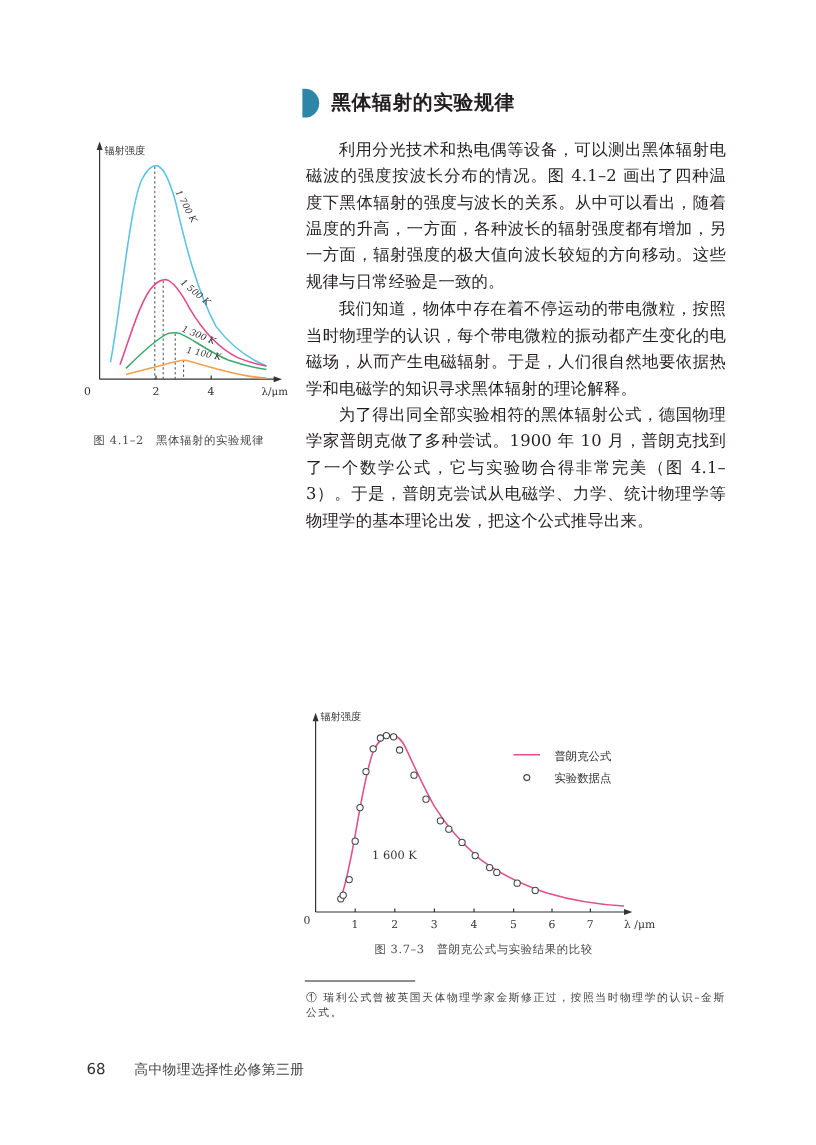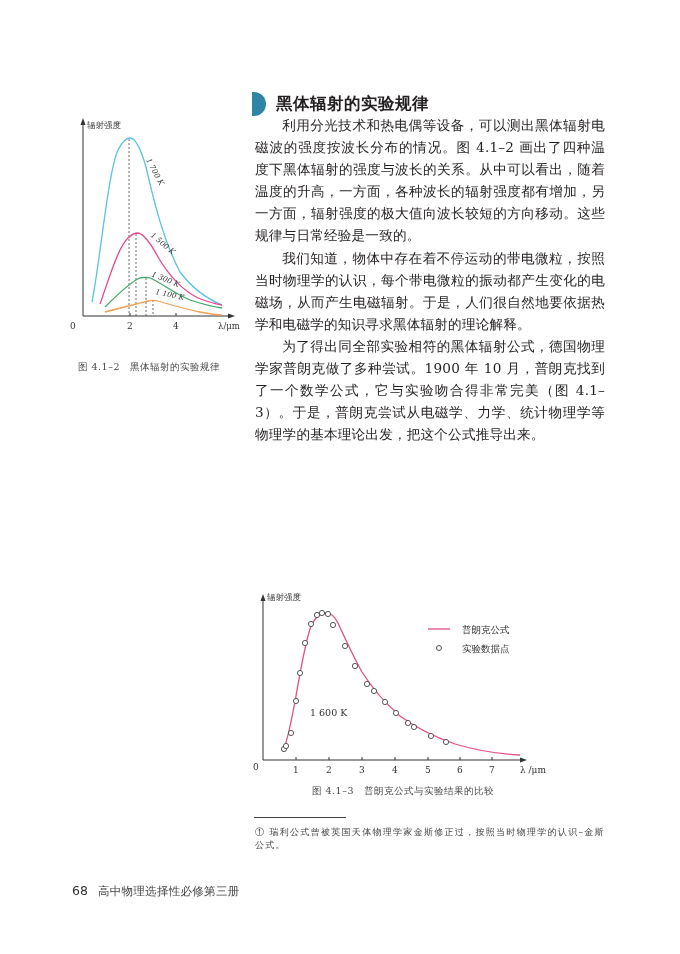--- a/index.html
+++ b/index.html
@@ -1,31 +1,31 @@
 <!DOCTYPE html>
 <html><head>
 <meta charset="utf-8">
 <style>
   html, body { margin:0; padding:0; background:#ffffff; }
   body { width:680px; height:954px; position:relative; overflow:hidden;
          font-family:"DejaVu Serif","Liberation Serif",serif; color:#231f20; }
   .abs { position:absolute; }
-  .heading { left:252px; top:92px; height:24px; display:flex; align-items:center; }
+  .heading { left:252px; top:74px; height:24px; display:flex; align-items:center; }
   .heading .marker { width:14px; height:24px; background:#2e86a6; border-radius:0 12px 12px 0; margin-right:10px; }
   .heading .title { font-family:"DejaVu Sans","Liberation Sans",sans-serif; font-weight:bold; font-size:16.5px; color:#231f20; letter-spacing:0.5px; }
   .body-text { left:255px; width:350px; font-size:13.6px; line-height:22.1px; letter-spacing:0.2px; text-align:justify; }
   .body-text p { margin:0; text-indent:2em; }
   .body-text sup { font-size:8px; vertical-align:6px; }
   .fig1 { left:60px; top:112px; width:190px; height:220px; }
   .fig2 { left:250px; top:588px; width:300px; height:190px; }
   .caption { font-family:"DejaVu Serif","Liberation Serif",serif; font-size:9.5px; color:#4a4a4a; letter-spacing:0.5px; }
   .footnote-rule { left:254px; top:817px; width:92px; height:1px; background:#444; }
   .footnote { left:255px; top:826px; width:360px; font-size:9px; line-height:13px; color:#444; letter-spacing:1.3px; }
   .page-footer { left:72px; top:883px; display:flex; align-items:baseline; }
-  .page-num { font-family:"DejaVu Sans","Liberation Sans",sans-serif; font-size:12.5px; color:#333; margin-right:10px; }
+  .page-num { font-family:"DejaVu Sans","Liberation Sans",sans-serif; font-size:12.5px; color:#333; margin-right:24px; }
   .book-title { font-size:11.5px; color:#444; letter-spacing:0.3px; }
   svg text { font-family:"DejaVu Serif","Liberation Serif",serif; }
 </style>
 </head>
 <body>
 
 <div class="abs heading">
   <div class="marker"></div>
   <span class="title">黑体辐射的实验规律</span>
 </div>
@@ -128,21 +128,21 @@
     <text x="43" y="185" font-size="9" fill="#333">1</text>
     <text x="76" y="185" font-size="9" fill="#333">2</text>
     <text x="109" y="185" font-size="9" fill="#333">3</text>
     <text x="142" y="185" font-size="9" fill="#333">4</text>
     <text x="175" y="185" font-size="9" fill="#333">5</text>
     <text x="207" y="185" font-size="9" fill="#333">6</text>
     <text x="239" y="185" font-size="9" fill="#333">7</text>
     <text x="270" y="185" font-size="9" fill="#333">λ /μm</text>
   </svg>
 </div>
-<div class="abs caption" style="left:312px; top:785px;">图 4.1–3　普朗克公式与实验结果的比较</div>
+<div class="abs caption" style="left:312px; top:785px;">图 3.7–3　普朗克公式与实验结果的比较</div>
 
 <div class="abs footnote-rule"></div>
 <div class="abs footnote">① 瑞利公式曾被英国天体物理学家金斯修正过，按照当时物理学的认识–金斯公式。</div>
 
 <div class="abs page-footer">
   <span class="page-num">68</span>
   <span class="book-title">高中物理选择性必修第三册</span>
 </div>
 
 </body></html>

